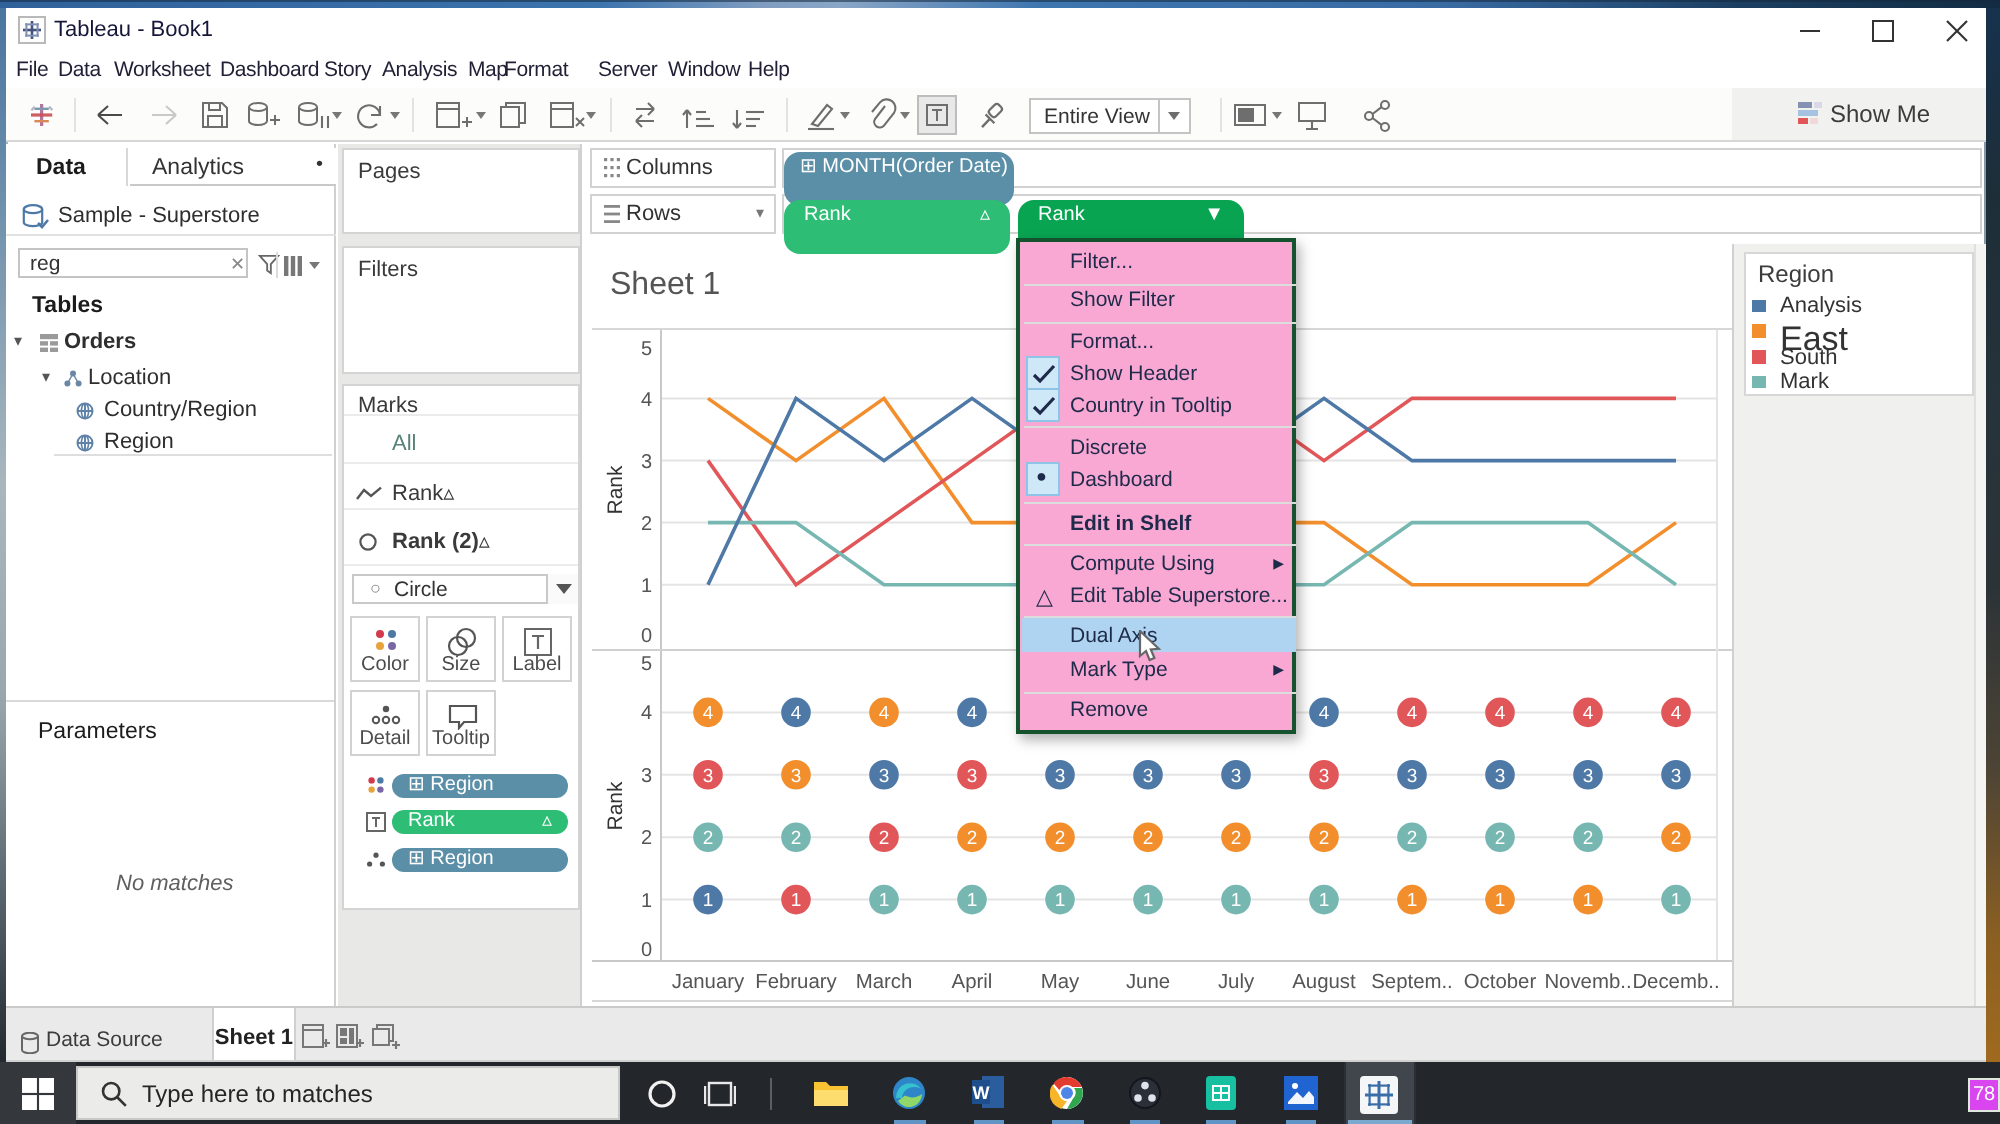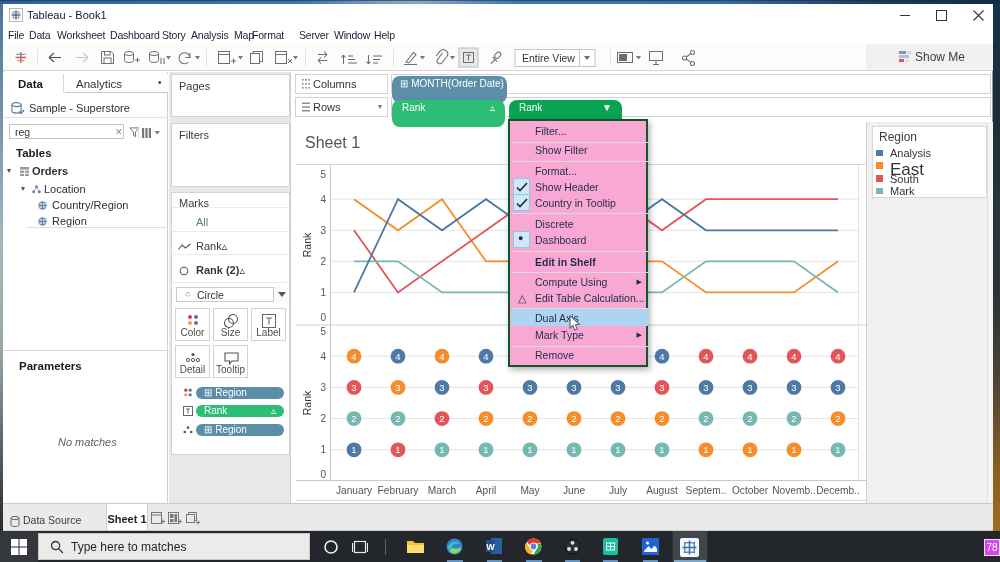--- a/index.html
+++ b/index.html
@@ -30,21 +30,21 @@
 #datapanel { left:3px; top:72px; width:165px; height:431px; background:#fff; border-right:1px solid #d0d0d0; }
 #tabData { left:3px; top:74px; width:61px; height:19px; background:#fff; font-size:11.5px; font-weight:700; color:#1c1c1c; padding:4px 0 0 15px; border-right:1px solid #d8d8d8; }
 #tabAnalytics { left:65px; top:74px; width:103px; height:19px; background:#fff; font-size:11.5px; color:#333; padding:4px 0 0 11px; border-bottom:1px solid #c9c9c9; }
 #tabDot { left:158px; top:77px; font-size:10px; color:#333; }
 #dsName { left:29px; top:102px; font-size:11px; color:#2e2e2e; }
 #searchBox { left:9px; top:124px; width:115px; height:15px; border:1px solid #c4c4c4; background:#fff; font-size:10.5px; color:#333; padding:1px 0 0 5px; }
 #searchX { left:115px; top:127px; font-size:9px; color:#888; }
 #tablesHdr { left:16px; top:147px; font-size:11.5px; font-weight:700; color:#1c1c1c; }
 .treeRow { position:absolute; font-size:11px; color:#2e2e2e; }
 #paramLine { left:3px; top:350px; width:164px; height:1px; background:#d9d9d9; }
-#paramHdr { left:19px; top:360px; font-size:11.5px; font-weight:700; color:#1c1c1c; }
+#paramHdr { left:19px; top:360px; font-size:11.5px; font-weight:400; color:#1c1c1c; }
 #noMatch { left:58px; top:436px; font-size:11px; font-style:italic; color:#5f5f5f; }
 
 #midcol { left:169px; top:72px; width:122px; height:431px; background:#e8e8e7; border-right:1px solid #d0d0d0; }
 .card { position:absolute; background:#fff; border:1px solid #d4d4d4; }
 .cardLbl { position:absolute; font-size:11px; color:#3a3a3a; }
 
 .markRow { position:absolute; font-size:11px; color:#3a3a3a; }
 #circleDrop { left:176px; top:287px; width:113px; height:15px; border:1px solid #c9c9c9; background:#fff; font-size:10.5px; color:#333; }
 #circleDropBtn { left:273px; top:287px; width:16px; height:15px; border-left:1px solid #c9c9c9; background:#fafafa; }
 .mbtn { position:absolute; width:35px; height:33px; border:1px solid #d2d2d2; background:#fff; text-align:center; font-size:10px; color:#4c4c4c; }
@@ -654,21 +654,21 @@
 <div class="mitem" style="top:132.5px">
       <span class="mtext" style="font-weight:700;">Edit in Shelf</span>
     </div>
 <div class="msep" style="top:151px"></div>
 <div class="mitem" style="top:153px">
       <span class="mtext" style="">Compute Using</span>
       <span class="marrow">▶</span>
     </div>
 <div class="mitem" style="top:169px">
       <span style="position:absolute;left:8px;top:2px;font-size:11px">△</span>
-      <span class="mtext" style="">Edit Table Calculation...</span>
+      <span class="mtext" style="">Edit Table Superstore...</span>
     </div>
 <div class="msep" style="top:187px"></div>
 <div class="abs" style="left:1px;top:188px;width:137px;height:17px;background:#aed4f1"></div>
 <div class="mitem" style="top:189px">
       <span class="mtext">Dual Axis</span>
     </div>
 <div class="mitem" style="top:206px">
       <span class="mtext" style="">Mark Type</span>
       <span class="marrow">▶</span>
     </div>

